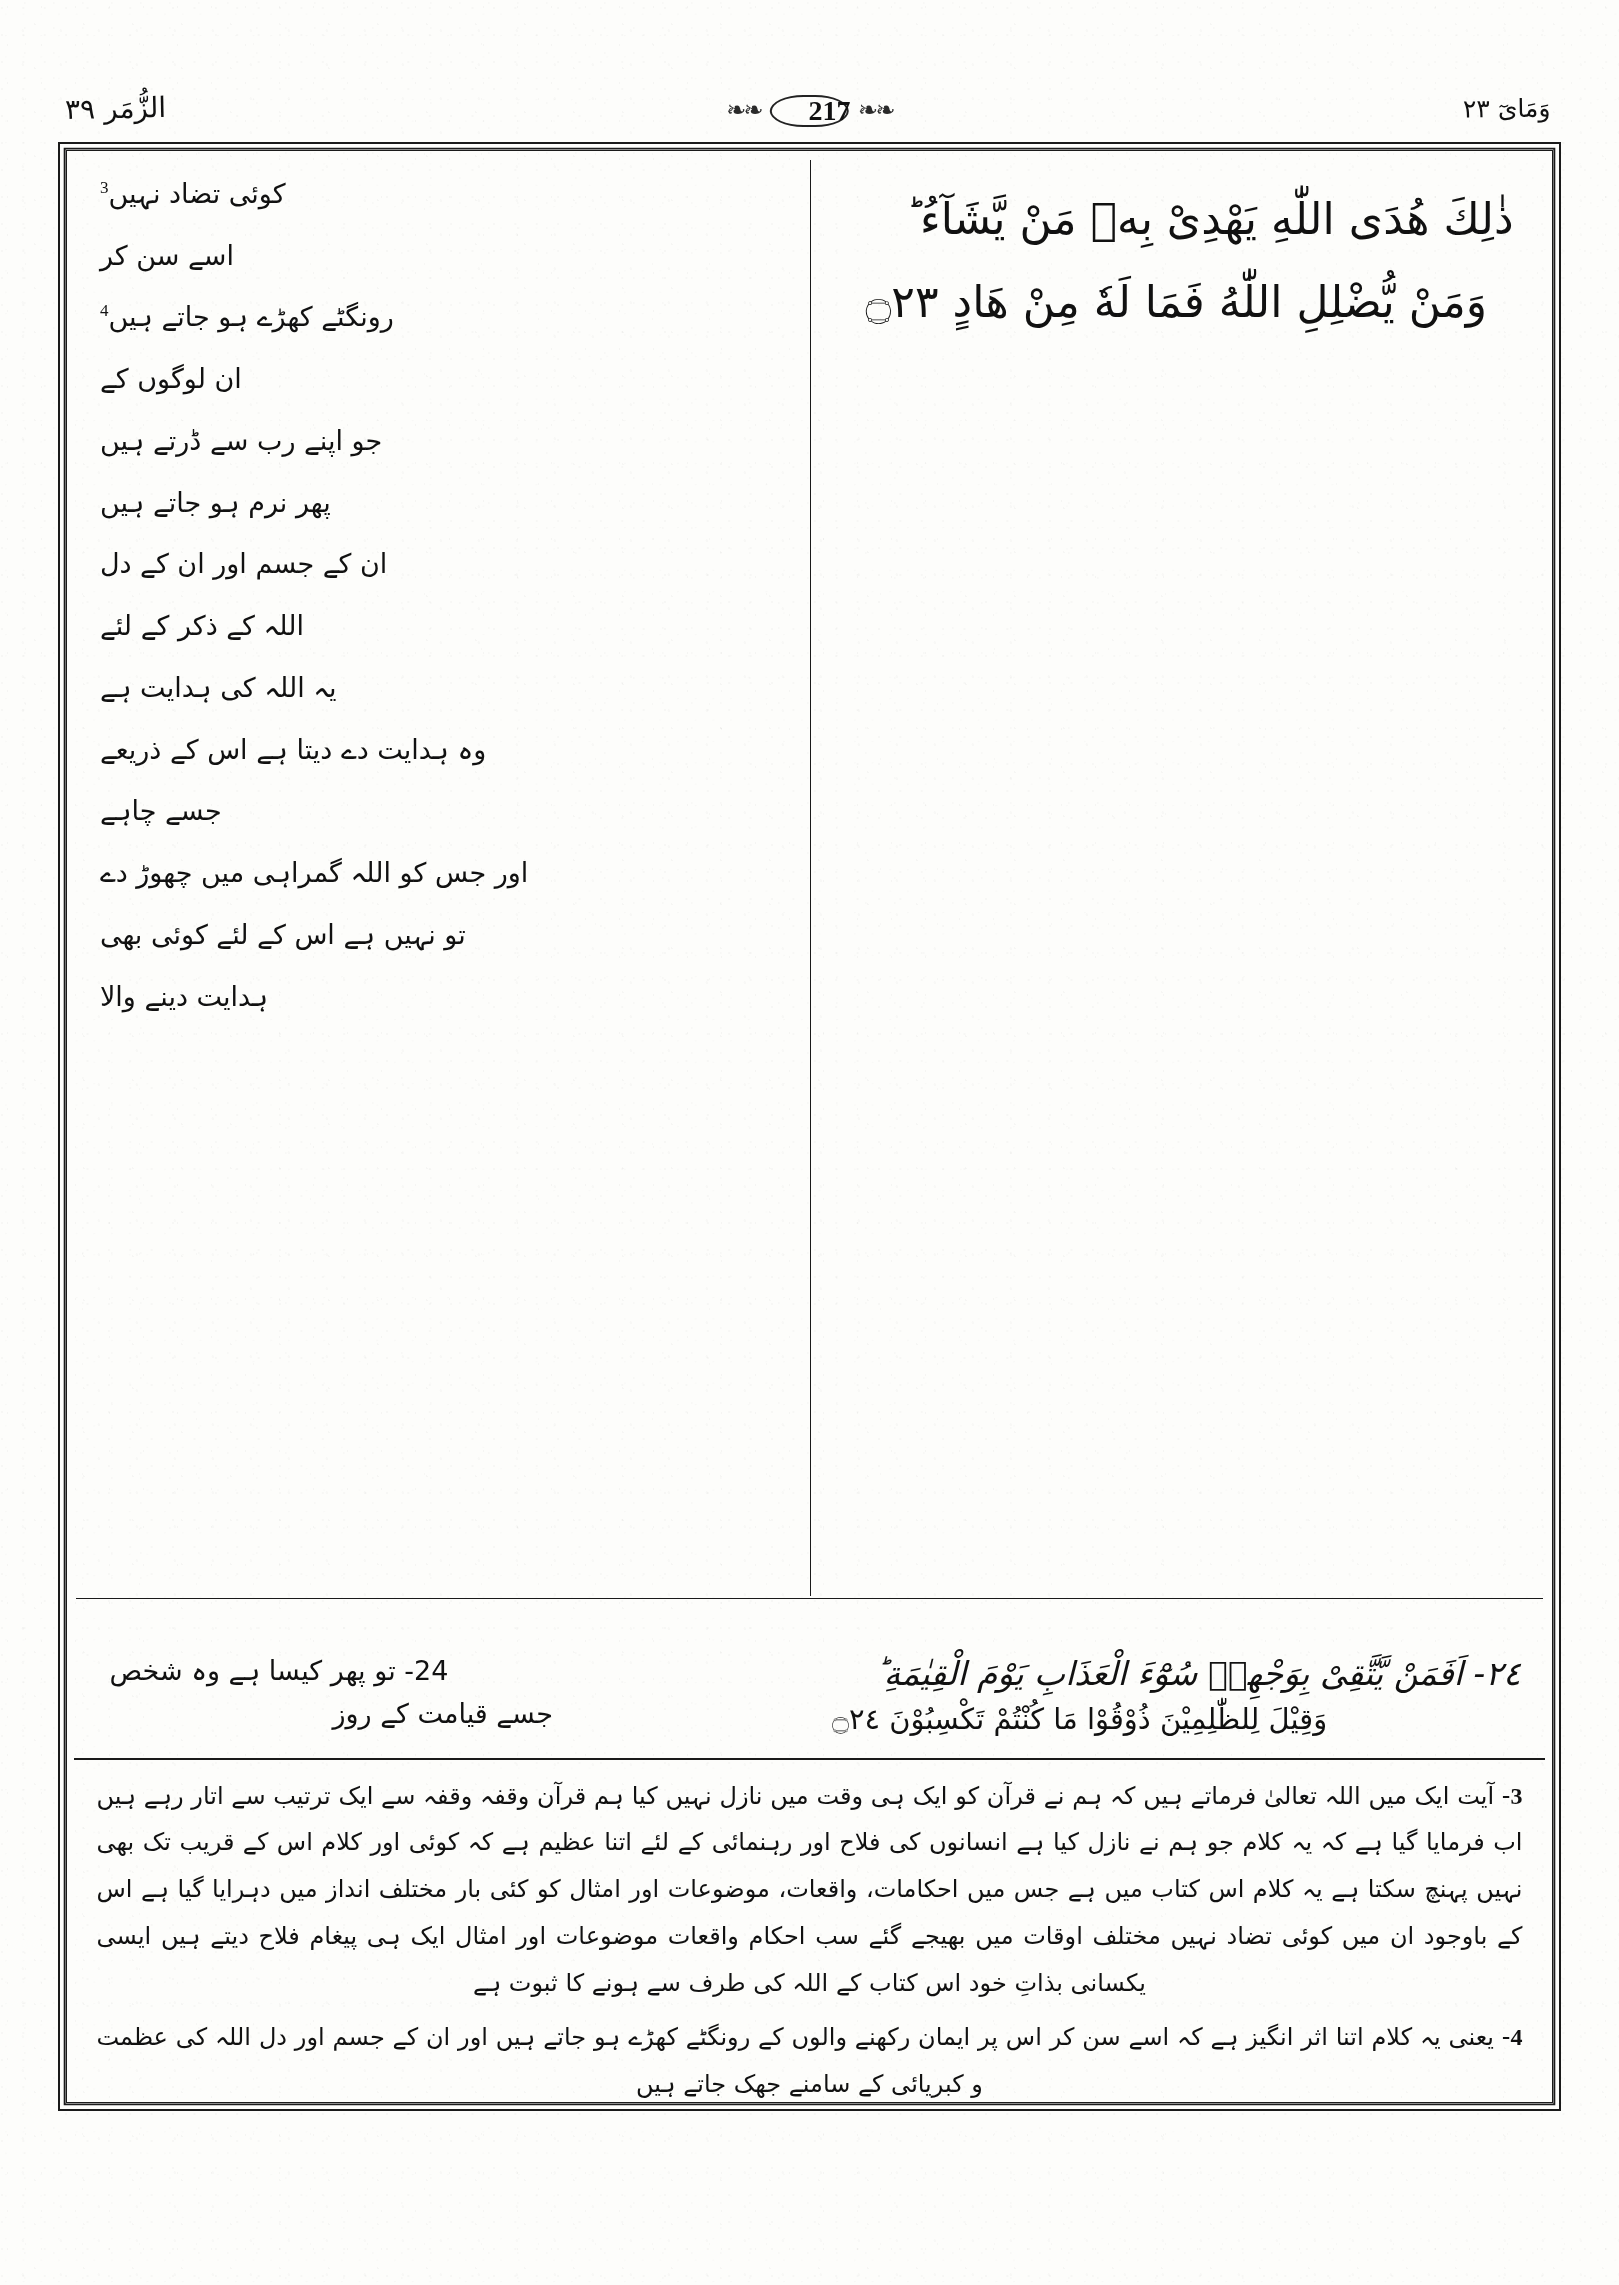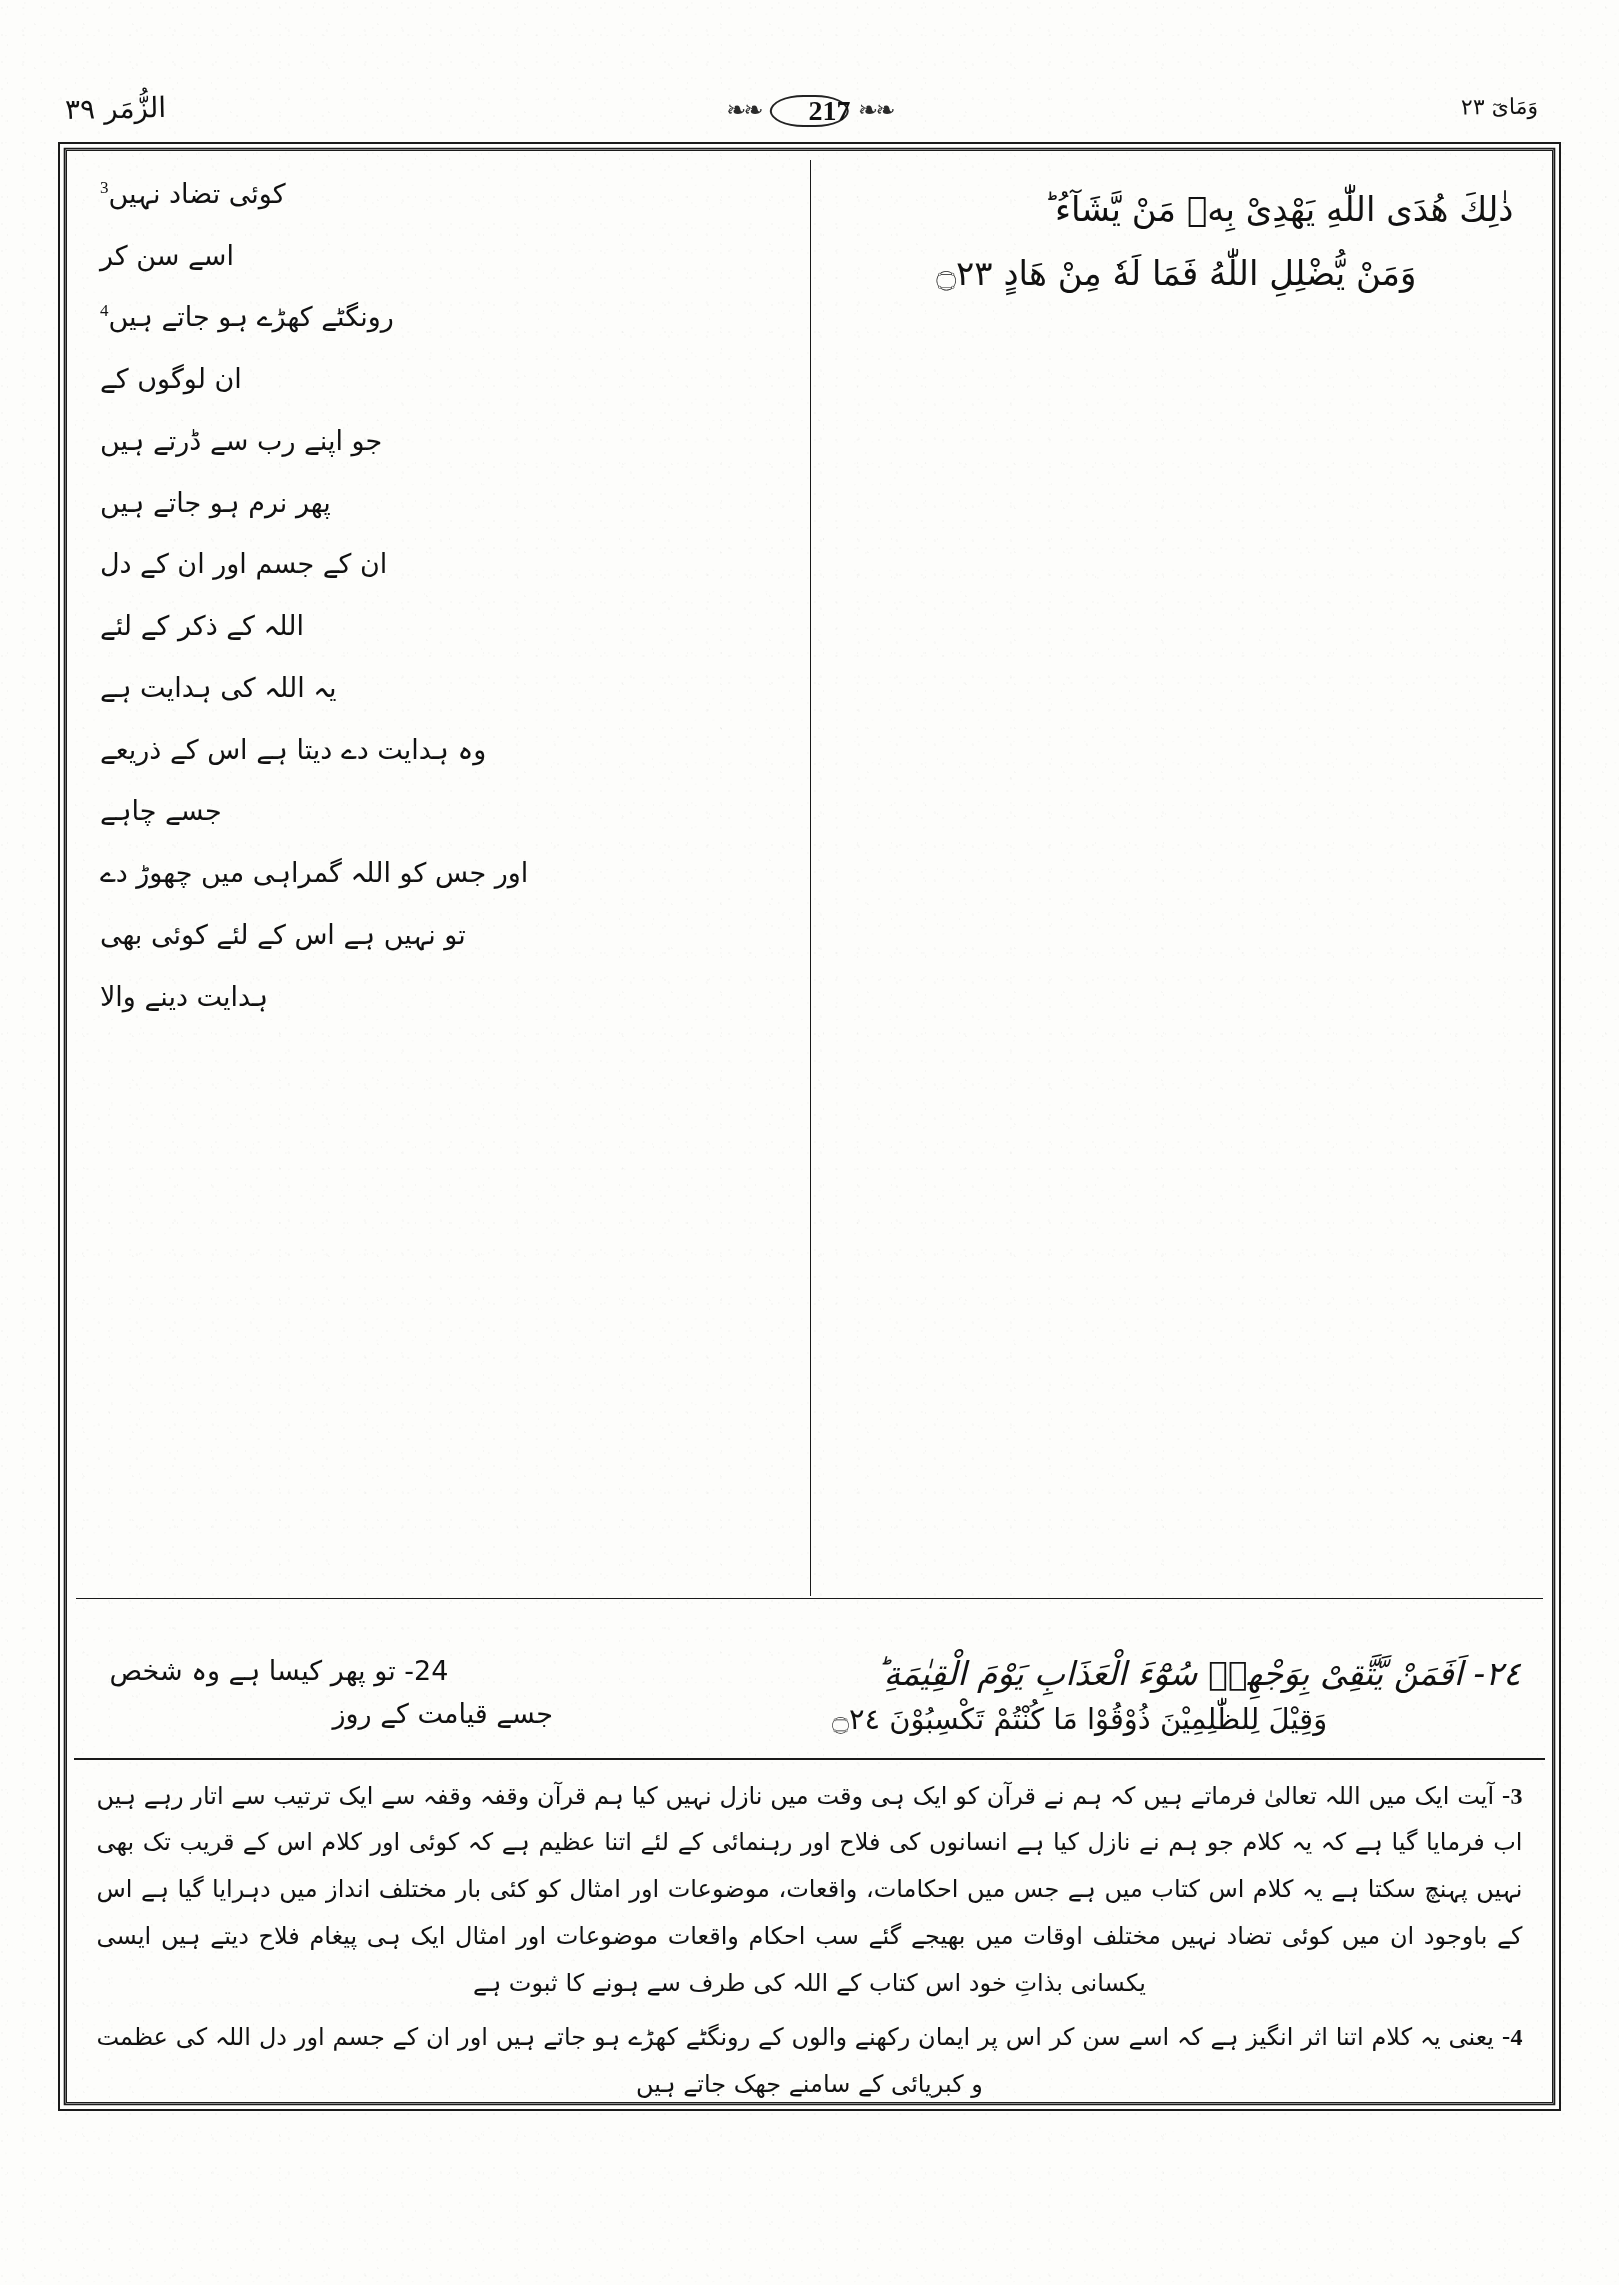--- a/index.html
+++ b/index.html
@@ -51,23 +51,23 @@
     left: 9.3px;
     top: 5.6px;
     font-size: 28px;
     font-family: "DejaVu Sans", sans-serif;
     direction: rtl;
     transform: rotate(-1.2deg);
     letter-spacing: 0.9px;
   }
   .hdr-right {
     position: absolute;
-    right: 25px;
+    right: 13px;
     top: 7.5px;
-    font-size: 22px;
+    font-size: 25px;
     direction: rtl;
     transform: rotate(-0.6deg);
   }
   .hdr-center {
     position: absolute;
     left: 50%;
     top: 0;
     transform: translateX(-50%);
     display: flex;
     align-items: center;
@@ -141,21 +141,21 @@
     bottom: 0;
     box-sizing: border-box;
     padding: 17px 24px;
     direction: rtl;
   }
   .col-arabic { right: 0; width: 50%; }
   .col-urdu   { left: 0;  width: 50%; }
 
   .arabic-line {
     font-family: "DejaVu Sans", sans-serif;
-    font-size: 34px;
+    font-size: 44px;
     line-height: 1.9;
     text-align: center;
     letter-spacing: 0.5px;
     color: #111;
   }
   .arabic-line.indent-r { text-align: right; padding-right: 5.6px; }
 
   .urdu-line {
     font-family: "DejaVu Sans", sans-serif;
     font-size: 27px;

